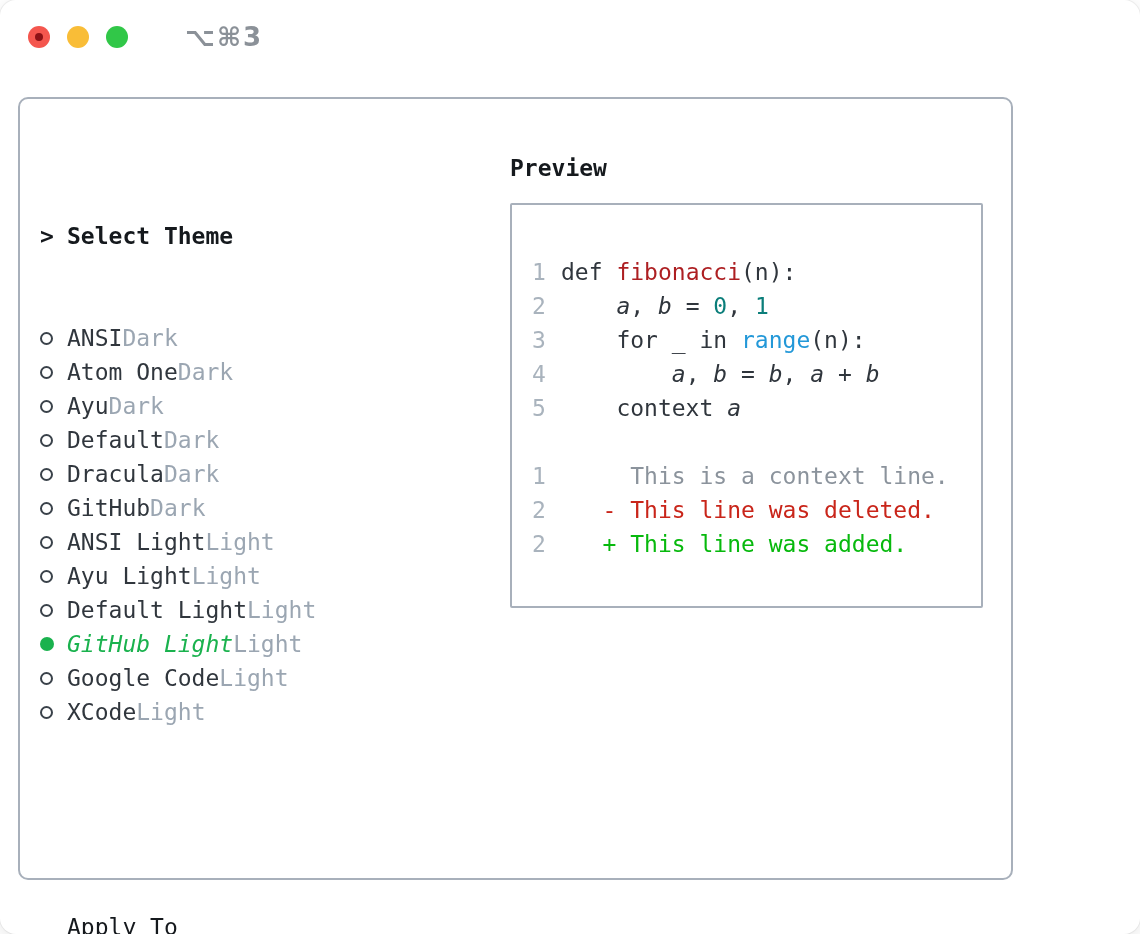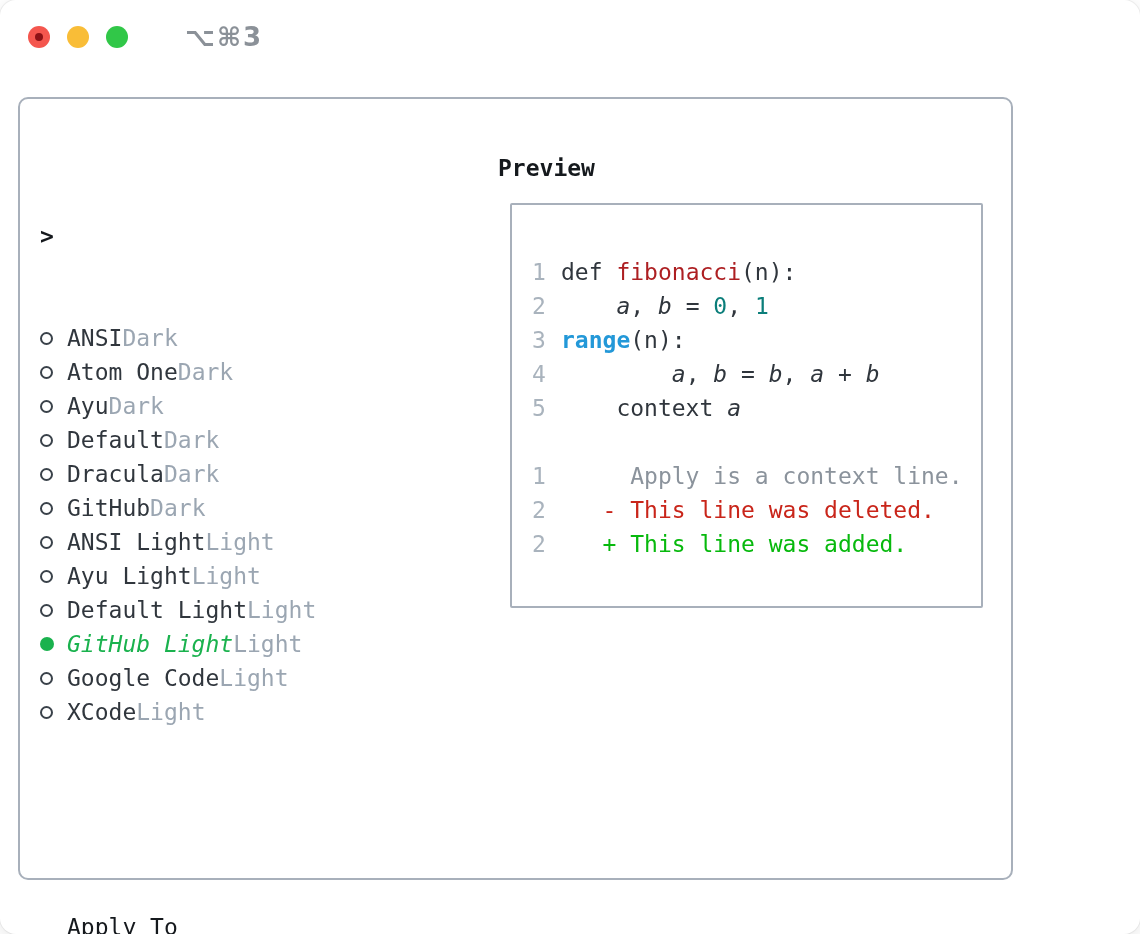--- a/index.html
+++ b/index.html
@@ -38,35 +38,35 @@
   .marker{width:27px; flex:none; display:flex; align-items:center;}
   .chev{font-weight:bold; color:var(--heading);}
   .radio{width:13px; height:13px; border-radius:50%; border:2px solid #3a424a; background:transparent;}
   .radio.on{border:none; width:14px; height:14px; background:var(--green);}
   .head-label{font-weight:bold; color:var(--heading);}
   .item-name{color:var(--fg);}
   .item-name.sel{color:var(--green);font-style:italic;}
   .item-variant{color:var(--muted);}
   .apply-label{color:var(--heading); padding-left:27px;margin-top:21px;}
   
-  .preview-head{position:absolute; left:478px; top:52px; height:34px; display:flex; align-items:center;
+  .preview-head{position:absolute; left:490px; top:52px; height:34px; display:flex; align-items:center;
     font-size:23px; font-weight:bold; color:var(--heading);}
   .preview-box{
     position:absolute; left:490px; top:104px; width:473px; height:405px;
     border:2px solid var(--border); border-radius:2px; padding-top:50px;
     font-size:23px; line-height:34px; overflow:hidden;
   }
   .pline{display:flex; height:34px; align-items:center; padding-left:20px; white-space:pre;}
   .lnum{color:var(--lnum); width:29px; flex:none;}
   .seg-p{color:var(--fg);}
   .seg-k{color:var(--fg);}
   .seg-fn{color:var(--fn);}
   .seg-v{color:var(--fg); font-style:italic;}
   .seg-n{color:var(--num);}
-  .seg-call{color:var(--call);font-weight:bold;}
+  .seg-call{color:var(--call);}
   .diff-context{color:var(--ctx);}
   .diff-deleted{color:var(--del);}
   .diff-added{color:var(--add);text-align:center;}
 </style>
 </head>
 <body>
 
 <div class="window">
 
   <div class="titlebar">
@@ -76,44 +76,45 @@
     <button class="light" style="background: rgb(249, 189, 55);"></button>
     <button class="light" style="background: rgb(49, 199, 72);"></button>
     <span class="win-title">⌥⌘3</span>
   </div>
 
   <div class="panel">
 
     <div class="left-col">
       <div class="row">
         <span class="marker"><span class="chev">&gt;</span></span>
+        <span class="head-label">Select Theme</span>
       </div>
       <div id="theme-list"><div class="row"><span class="marker"><span class="radio"></span></span><span class="item-name">ANSI</span> <span class="item-variant">Dark</span></div><div class="row"><span class="marker"><span class="radio"></span></span><span class="item-name">Atom One</span> <span class="item-variant">Dark</span></div><div class="row"><span class="marker"><span class="radio"></span></span><span class="item-name">Ayu</span> <span class="item-variant">Dark</span></div><div class="row"><span class="marker"><span class="radio"></span></span><span class="item-name">Default</span> <span class="item-variant">Dark</span></div><div class="row"><span class="marker"><span class="radio"></span></span><span class="item-name">Dracula</span> <span class="item-variant">Dark</span></div><div class="row"><span class="marker"><span class="radio"></span></span><span class="item-name">GitHub</span> <span class="item-variant">Dark</span></div><div class="row"><span class="marker"><span class="radio"></span></span><span class="item-name">ANSI Light</span> <span class="item-variant">Light</span></div><div class="row"><span class="marker"><span class="radio"></span></span><span class="item-name">Ayu Light</span> <span class="item-variant">Light</span></div><div class="row"><span class="marker"><span class="radio"></span></span><span class="item-name">Default Light</span> <span class="item-variant">Light</span></div><div class="row"><span class="marker"><span class="radio on"></span></span><span class="item-name sel">GitHub Light</span> <span class="item-variant">Light</span></div><div class="row"><span class="marker"><span class="radio"></span></span><span class="item-name">Google Code</span> <span class="item-variant">Light</span></div><div class="row"><span class="marker"><span class="radio"></span></span><span class="item-name">XCode</span> <span class="item-variant">Light</span></div></div>
       <div class="spacer"></div>
       <div class="row">
         <span class="apply-label">Apply To</span>
       </div>
       
       
       
       
     </div>
 
     <div class="preview-head">Preview</div>
 
     <div class="preview-box">
       <div id="code-lines">
           <div class="pline"><span class="lnum">1</span><span class="seg-k">def </span><span class="seg-fn">fibonacci</span><span class="seg-p">(n):</span></div>
           <div class="pline"><span class="lnum">2</span><span class="seg-p">    </span><span class="seg-v">a</span><span class="seg-p">, </span><span class="seg-v">b</span><span class="seg-p"> = </span><span class="seg-n">0</span><span class="seg-p">, </span><span class="seg-n">1</span></div>
-          <div class="pline"><span class="lnum">3</span><span class="seg-call">range</span><span class="seg-p">(n):</span></div>
+          <div class="pline"><span class="lnum">3</span><span class="seg-p">    for _ in </span><span class="seg-call">range</span><span class="seg-p">(n):</span></div>
           <div class="pline"><span class="lnum">4</span><span class="seg-p">        </span><span class="seg-v">a</span><span class="seg-p">, </span><span class="seg-v">b</span><span class="seg-p"> = </span><span class="seg-v">b</span><span class="seg-p">, </span><span class="seg-v">a</span><span class="seg-p"> + </span><span class="seg-v">b</span></div>
           <div class="pline"><span class="lnum">5</span><span class="seg-p">    context </span><span class="seg-v">a</span></div>
         </div>
       <div class="spacer"></div>
       <div id="diff-lines">
-          <div class="pline"><span class="lnum">1</span><span class="diff-context">     Apply is a context line.</span></div>
+          <div class="pline"><span class="lnum">1</span><span class="diff-context">     This is a context line.</span></div>
           <div class="pline"><span class="lnum">2</span><span class="diff-deleted">   - This line was deleted.</span></div>
           <div class="pline"><span class="lnum">2</span><span class="diff-added">   + This line was added.</span></div>
         </div>
     </div>
 
   </div>
 </div>
 
 </body></html>

